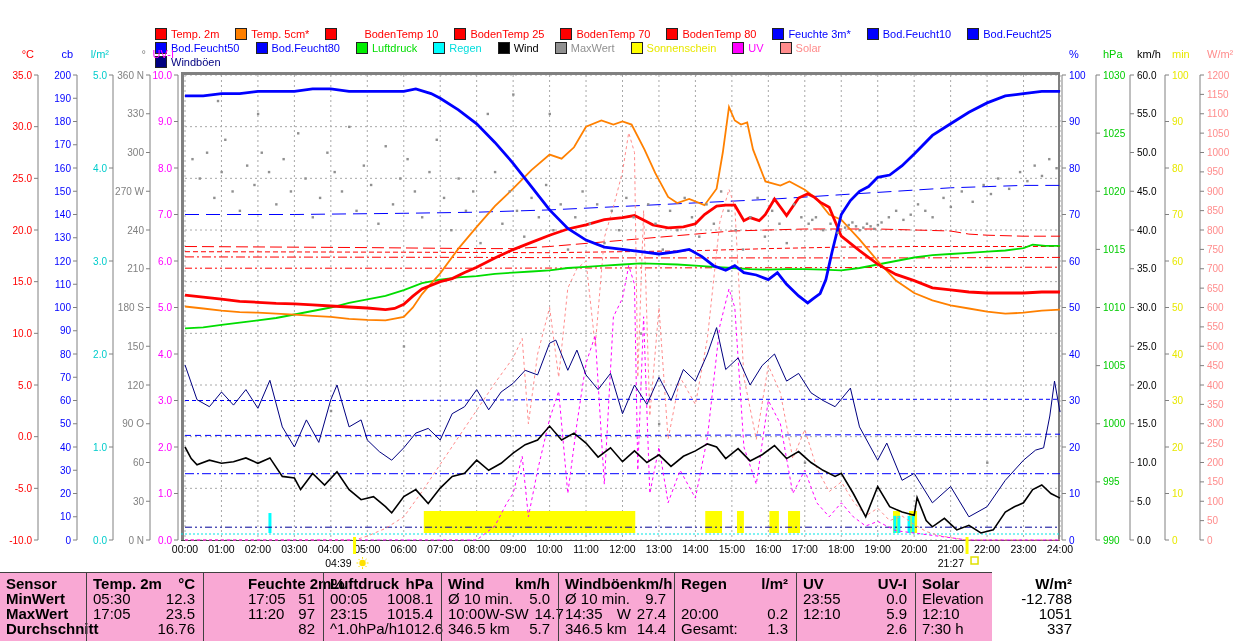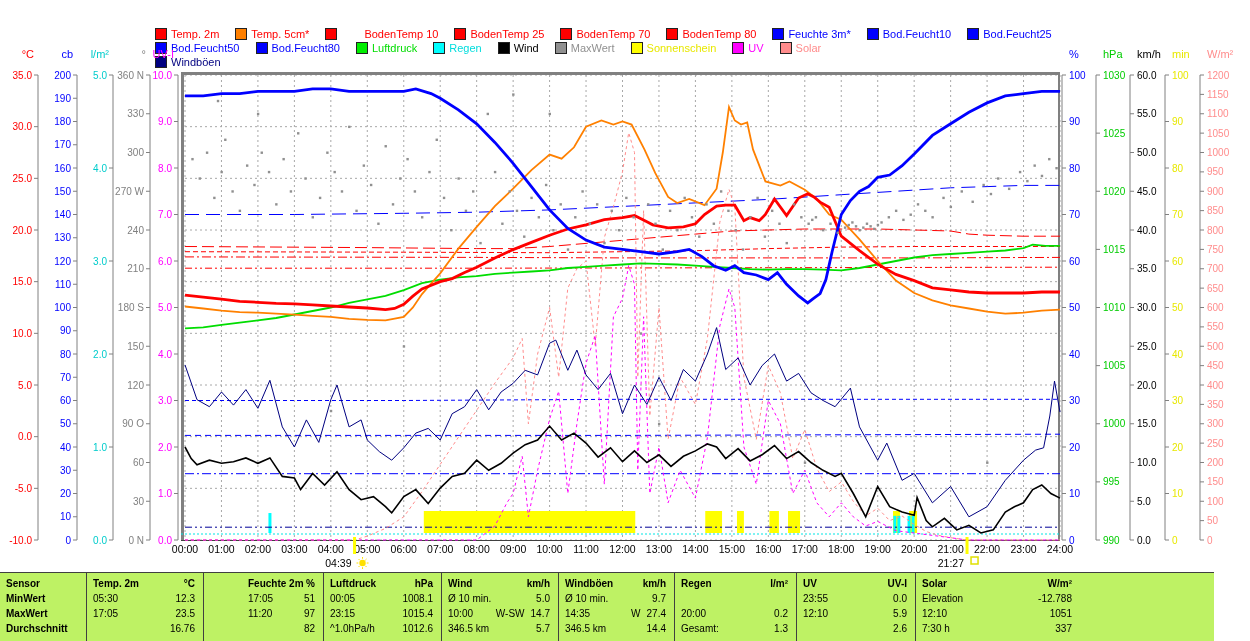--- a/index.html
+++ b/index.html
@@ -4,22 +4,22 @@
 <style>
   html,body{margin:0;padding:0;background:#fff;width:1250px;height:641px;overflow:hidden;
     font-family:"Liberation Sans",sans-serif;}
   #page{position:relative;width:1250px;height:641px;background:#fff;}
   #title{position:absolute;top:5px;left:0;width:1250px;text-align:center;font-size:14px;color:#000;}
   #legend{position:absolute;top:27px;left:155px;width:1000px;font-size:11px;line-height:14px;}
   .legend-row{display:flex;gap:16px;white-space:nowrap;height:14px;}
   .legend-item{display:inline-flex;align-items:center;gap:4px;}
   .swatch{width:10px;height:10px;border:1px solid #222;display:inline-block;flex:0 0 auto;}
   #chart{position:absolute;top:0;left:0;}
-  #summary-table{position:absolute;top:572px;left:0;width:1214px;height:69px;background:#bef264;
-    border-top:1px solid #404040;font-size:10px;color:#000;}
+  #summary-table{position:absolute;top:572px;left:0;width:992px;height:69px;background:#f9a8d4;
+    border-top:1px solid #404040;font-size:15px;color:#000;}
   .tcol{position:absolute;top:0;height:69px;border-left:1px solid #404040;box-sizing:border-box;
     padding:3px 8px 0 6px;}
   .tcol:first-child{border-left:none;}
   .tline{height:15px;display:flex;justify-content:space-between;align-items:center;white-space:nowrap;}
   .tline .l{text-align:left;}
   .tline .r{text-align:right;}
   .tline .d{margin-left:auto;margin-right:6px;}
   .thead{font-weight:bold;}
   .rowlab{font-weight:bold;height:15px;line-height:15px;}
 </style>

